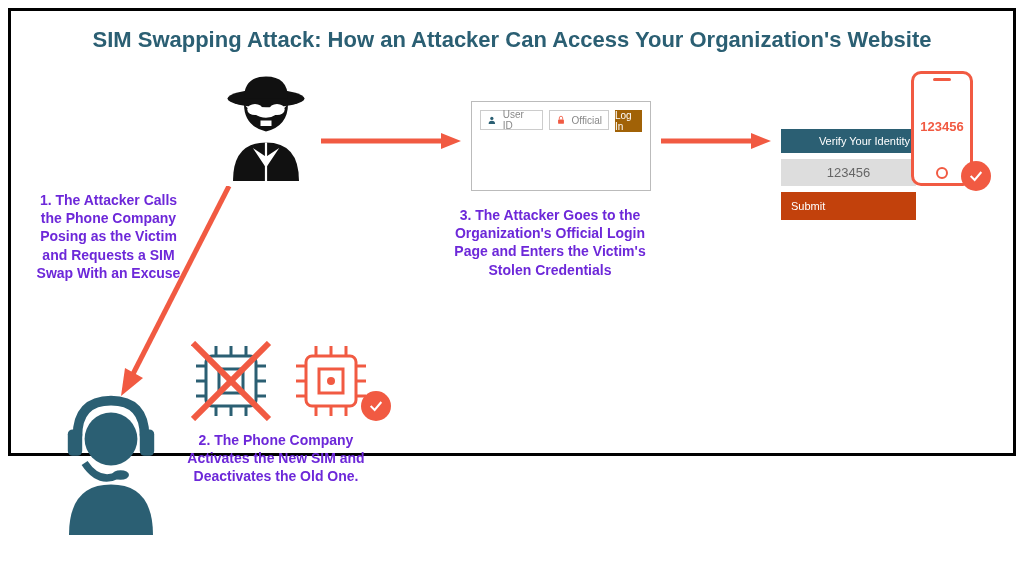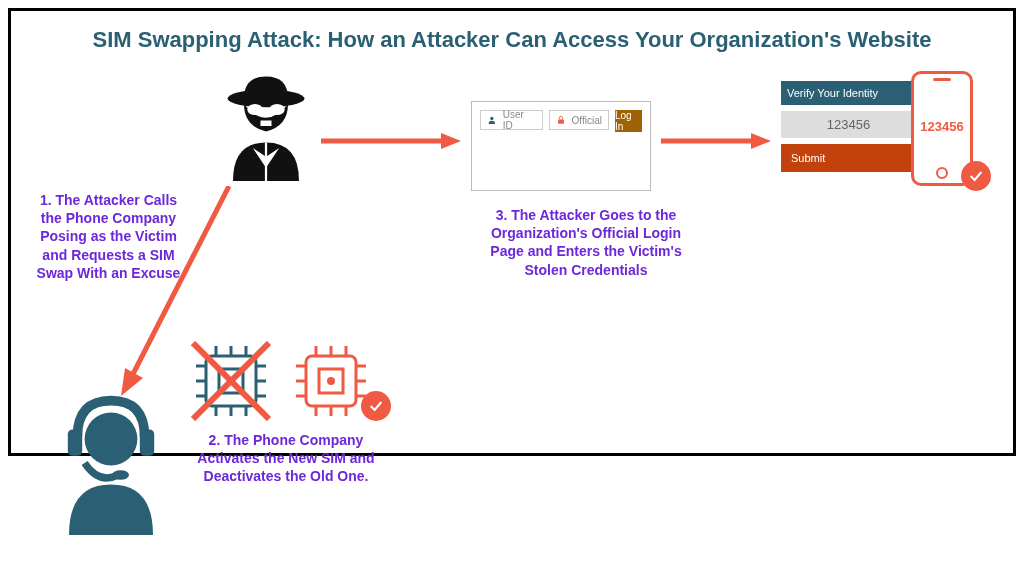--- a/index.html
+++ b/index.html
@@ -85,21 +85,22 @@
     width: 135px;
     display: flex;
     flex-direction: column;
     gap: 6px;
   }
   .verify-header {
     background: #2b5f73;
     color: #fff;
     font-size: 11px;
     padding: 6px;
-    text-align: left;
+    text-align: right;
+    margin-top: 48px;
   }
   .verify-code {
     background: #ddd;
     color: #666;
     font-size: 13px;
     padding: 6px;
     text-align: center;
   }
   .verify-submit {
     background: #c2410c;
@@ -234,41 +235,41 @@
         <line x1="55" y1="65" x2="55" y2="75" stroke="#f15a42" stroke-width="3"></line>
       </g>
     </svg>
   </div>
   <div class="check-badge" style="left:350px; top:380px;">
     <svg viewBox="0 0 24 24">
         <path d="M4 12 L10 18 L20 6" fill="none" stroke="#fff" stroke-width="3"></path>
       </svg>
   </div>
 
-  <div class="step-text" style="left:185px; top:420px; width:180px;">2. The Phone Company Activates the New SIM and Deactivates the Old One.</div>
+  <div class="step-text" style="left:175px; top:420px; width:180px;">2. The Phone Company Activates the New SIM and Deactivates the Old One.</div>
 
   <div class="login-box">
     <div class="login-field">
       <svg width="10" height="10" viewBox="0 0 24 24">
           <circle cx="12" cy="8" r="4" fill="#2b5f73"></circle>
           <path d="M4 22 Q4 14 12 14 Q20 14 20 22" fill="#2b5f73"></path>
         </svg>
       <span>User ID</span>
     </div>
     <div class="login-field">
       <svg width="10" height="10" viewBox="0 0 24 24">
           <rect x="5" y="11" width="14" height="10" rx="2" fill="#f15a42"></rect>
           <path d="M8 11 V7 a4 4 0 0 1 8 0 V11" fill="none" stroke="#f15a42" stroke-width="2"></path>
         </svg>
       <span>Official</span>
     </div>
     <div class="login-btn">Log In</div>
   </div>
 
-  <div class="step-text" style="left:475px; top:195px; width:200px;">3. The Attacker Goes to the Organization's Official Login Page and Enters the Victim's Stolen Credentials</div>
+  <div class="step-text" style="left:439px; top:195px; width:200px;">3. The Attacker Goes to the Organization's Official Login Page and Enters the Victim's Stolen Credentials</div>
 
   <div class="verify-panel">
     <div class="verify-header">Verify Your Identity</div>
     <div class="verify-code">123456</div>
     <div class="verify-submit">Submit</div>
   </div>
 
   <div class="phone">
     <div class="phone-code">123456</div>
   </div>

